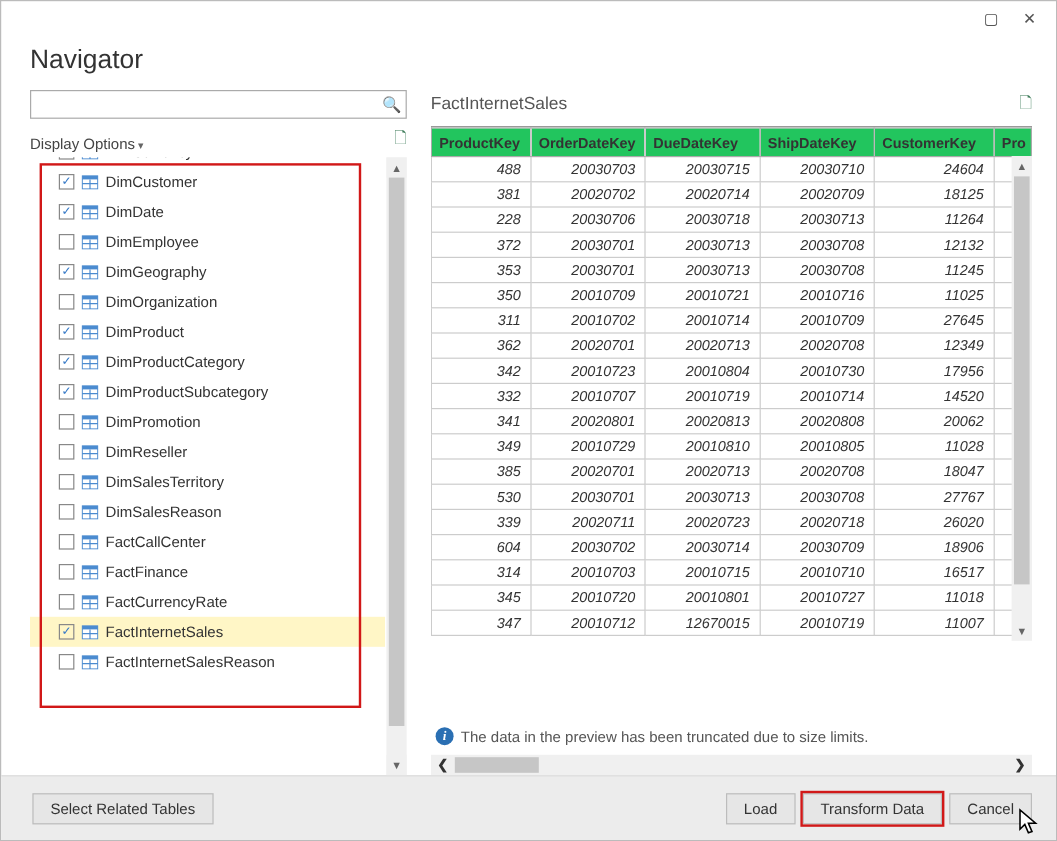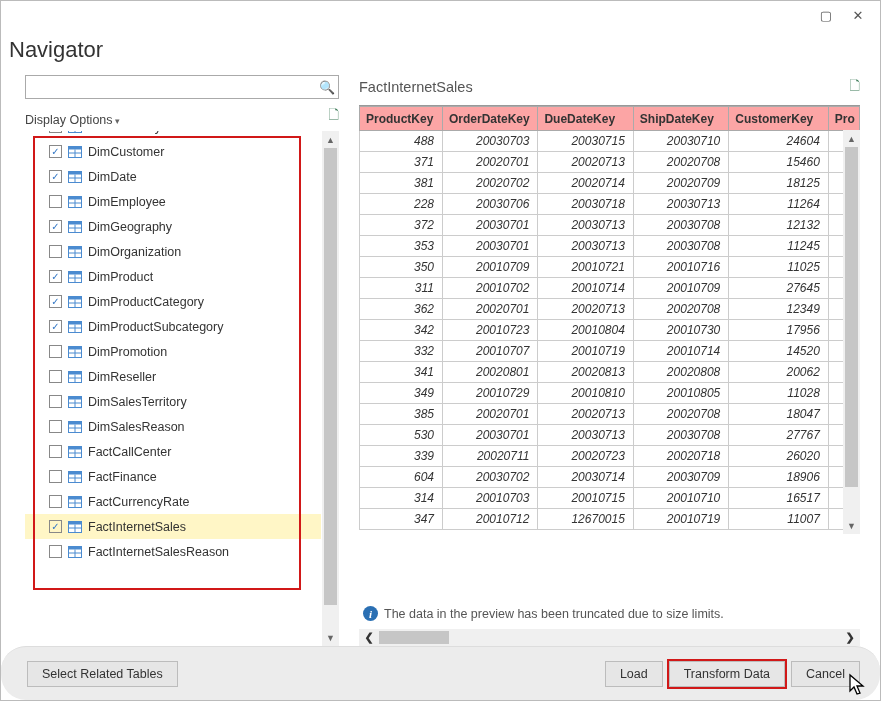--- a/index.html
+++ b/index.html
@@ -32,21 +32,21 @@
     display: flex;
     align-items: center;
     justify-content: center;
     color: #555;
     font-size: 13px;
   }
   .header {
     font-size: 22px;
     font-weight: 400;
     color: #333;
-    padding: 8px 24px 12px 8px;
+    padding: 8px 24px 12px 24px;
   }
   .body {
     flex: 1;
     display: flex;
     padding: 0 20px 0 24px;
     overflow: hidden;
   }
   
   .left-panel {
     width: 314px;
@@ -177,21 +177,21 @@
     position: relative;
     overflow: hidden;
     border-top: 1px solid #999;
   }
   table.preview {
     width: 100%;
     border-collapse: collapse;
     table-layout: fixed;
   }
   table.preview th {
-    background: #fca5a5;
+    background: #22c55e;
     border: 1px solid #aaa;
     font-weight: 600;
     font-size: 12px;
     text-align: left;
     padding: 4px 6px;
     height: 24px;
     white-space: nowrap;
     overflow: hidden;
   }
   table.preview td {
@@ -251,21 +251,20 @@
   }
   
   .footer {
     background: #ececec;
     height: 54px;
     display: flex;
     align-items: center;
     justify-content: space-between;
     padding: 0 20px;
     border-top: 1px solid #ddd;
-    border-radius: 25px;
   }
   .footer .btn {
     height: 26px;
     padding: 0 14px;
     background: #e6e6e6;
     border: 1px solid #bcbcbc;
     font-size: 12.5px;
     color: #333;
     display: inline-flex;
     align-items: center;
@@ -567,28 +566,20 @@
             <tbody>
               <tr>
                 <td>488</td>
                 <td>20030703</td>
                 <td>20030715</td>
                 <td>20030710</td>
                 <td>24604</td>
                 <td></td>
               </tr>
               <tr>
-                <td>371</td>
-                <td>20020701</td>
-                <td>20020713</td>
-                <td>20020708</td>
-                <td>15460</td>
-                <td></td>
-              </tr>
-              <tr>
                 <td>381</td>
                 <td>20020702</td>
                 <td>20020714</td>
                 <td>20020709</td>
                 <td>18125</td>
                 <td></td>
               </tr>
               <tr>
                 <td>228</td>
                 <td>20030706</td>
@@ -700,20 +691,28 @@
                 <td>20030709</td>
                 <td>18906</td>
                 <td></td>
               </tr>
               <tr>
                 <td>314</td>
                 <td>20010703</td>
                 <td>20010715</td>
                 <td>20010710</td>
                 <td>16517</td>
+                <td></td>
+              </tr>
+              <tr>
+                <td>345</td>
+                <td>20010720</td>
+                <td>20010801</td>
+                <td>20010727</td>
+                <td>11018</td>
                 <td></td>
               </tr>
               <tr>
                 <td>347</td>
                 <td>20010712</td>
                 <td>12670015</td>
                 <td>20010719</td>
                 <td>11007</td>
                 <td></td>
               </tr>

